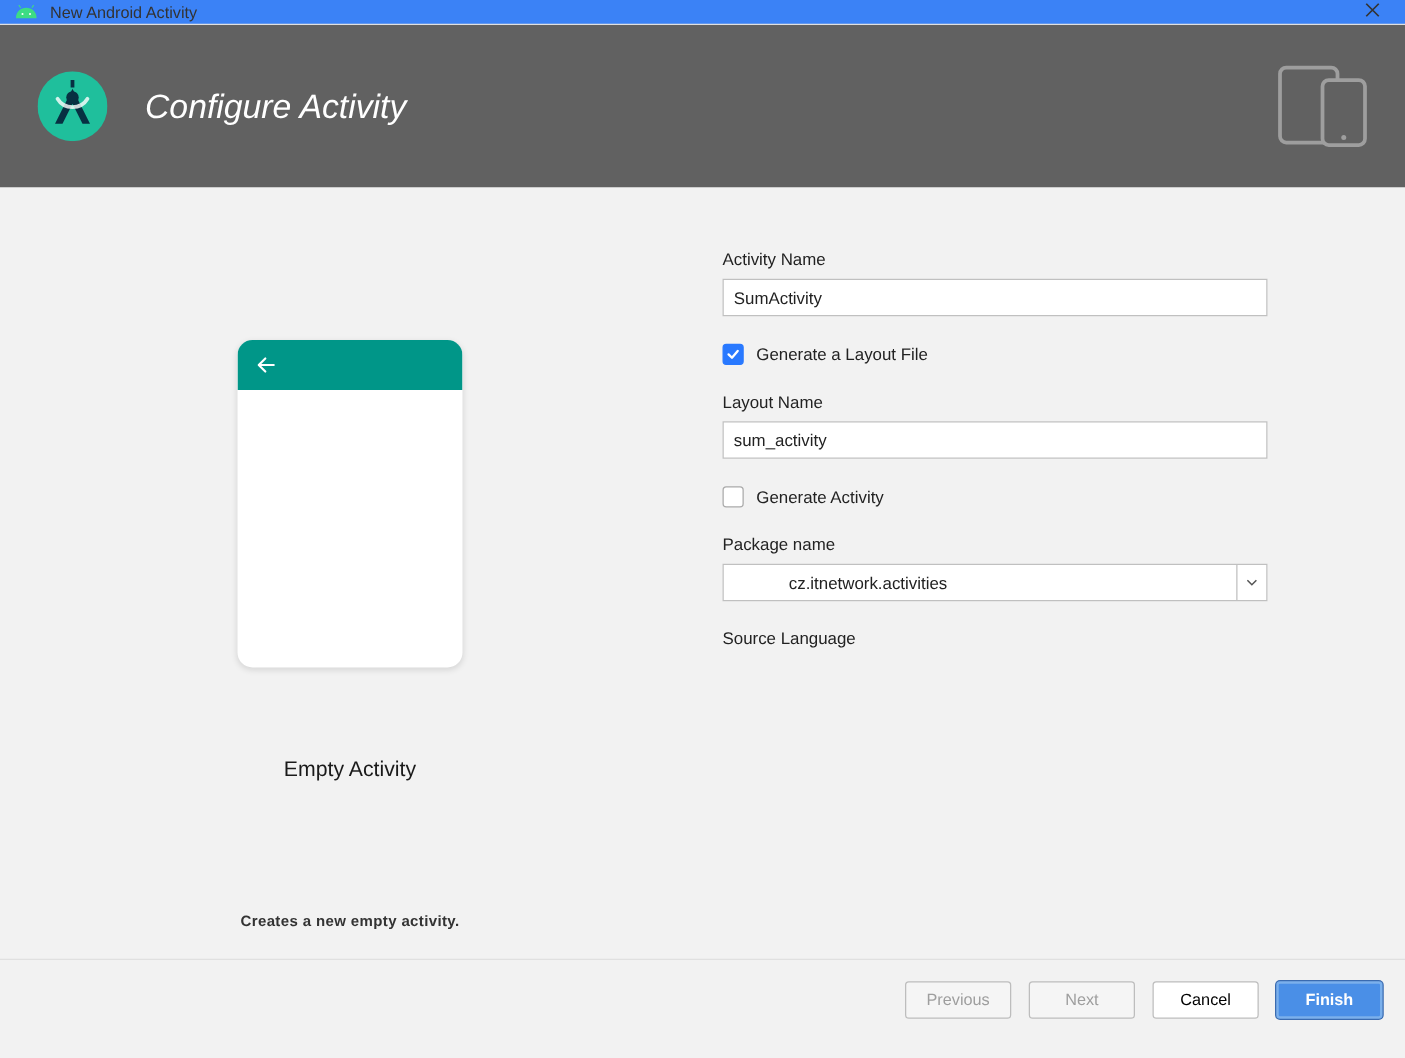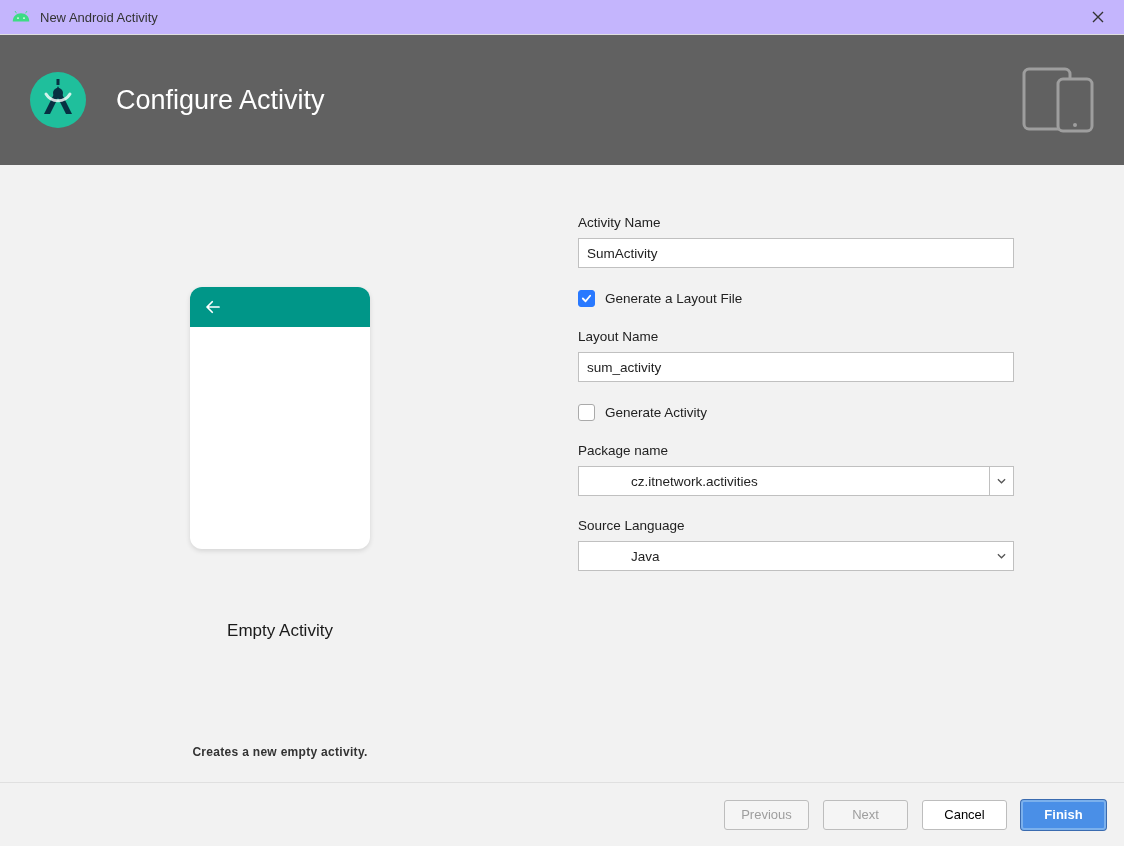--- a/index.html
+++ b/index.html
@@ -1,24 +1,24 @@
 <!DOCTYPE html>
 <html><head>
 <meta charset="utf-8">
 <style>
   * { box-sizing: border-box; margin: 0; padding: 0; }
   html, body { width: 1124px; height: 846px; font-family: "Segoe UI", Arial, sans-serif; background: #f2f2f2; overflow: hidden; }
-  .titlebar { height: 35px; background: #c4b5fd; display: flex; align-items: center; padding: 0 12px; border-bottom: 1px solid #e0e0e0; }
+  .titlebar { height: 20px; background: #3b82f6; display: flex; align-items: center; padding: 0 12px; border-bottom: 1px solid #e0e0e0; }
   .titlebar .android-icon { width: 18px; height: 12px; margin-right: 10px; }
   .titlebar .title { font-size: 13px; color: #333; flex: 1; }
   .titlebar .close { font-size: 15px; color: #333; padding: 4px 8px; cursor: default; }
   
   .header { height: 130px; background: #616161; display: flex; align-items: center; padding: 0 30px; }
   .header .logo { width: 56px; height: 56px; margin-right: 30px; }
-  .header .htitle { color: #ffffff; font-size: 27px; font-weight: 400; flex: 1; }
+  .header .htitle { color: #ffffff; font-size: 27px; font-weight: 400; flex: 1; font-style: italic; }
   .header .devices-icon { color: #9e9e9e; }
   
   .body { display: flex; height: calc(846px - 35px - 130px - 64px); background: #f2f2f2; }
   
   .preview-pane { width: 560px; display: flex; flex-direction: column; align-items: center; padding-top: 122px; }
   .phone-mock { width: 180px; height: 262px; background: #ffffff; border-radius: 12px; overflow: hidden; box-shadow: 0 2px 5px rgba(0,0,0,0.12); }
   .phone-topbar { height: 40px; background: #009688; display: flex; align-items: center; padding-left: 14px; }
   .preview-title { margin-top: 72px; font-size: 17px; color: #1a1a1a; font-weight: 400; }
   .preview-desc { margin-top: 104px; font-size: 12px; color: #333; font-weight: 600; letter-spacing: 0.3px; }
   
@@ -113,28 +113,20 @@
     <div class="combo split">
       <div class="combo-text">cz.itnetwork.activities</div>
       <div class="combo-arrow">
         <svg width="9" height="6" viewBox="0 0 10 6">
             <path d="M1 1 L5 5 L9 1" fill="none" stroke="#555" stroke-width="1.4"></path>
           </svg>
       </div>
     </div>
 
     <div class="field-label">Source Language</div>
-    <div class="combo">
-      <div class="combo-text">Java</div>
-      <div class="combo-arrow">
-        <svg width="9" height="6" viewBox="0 0 10 6">
-            <path d="M1 1 L5 5 L9 1" fill="none" stroke="#555" stroke-width="1.4"></path>
-          </svg>
-      </div>
-    </div>
   </div>
 </div>
 
 <div class="footer">
   <button class="btn disabled">Previous</button>
   <button class="btn disabled">Next</button>
   <button class="btn">Cancel</button>
   <button class="btn primary">Finish</button>
 </div>
 

